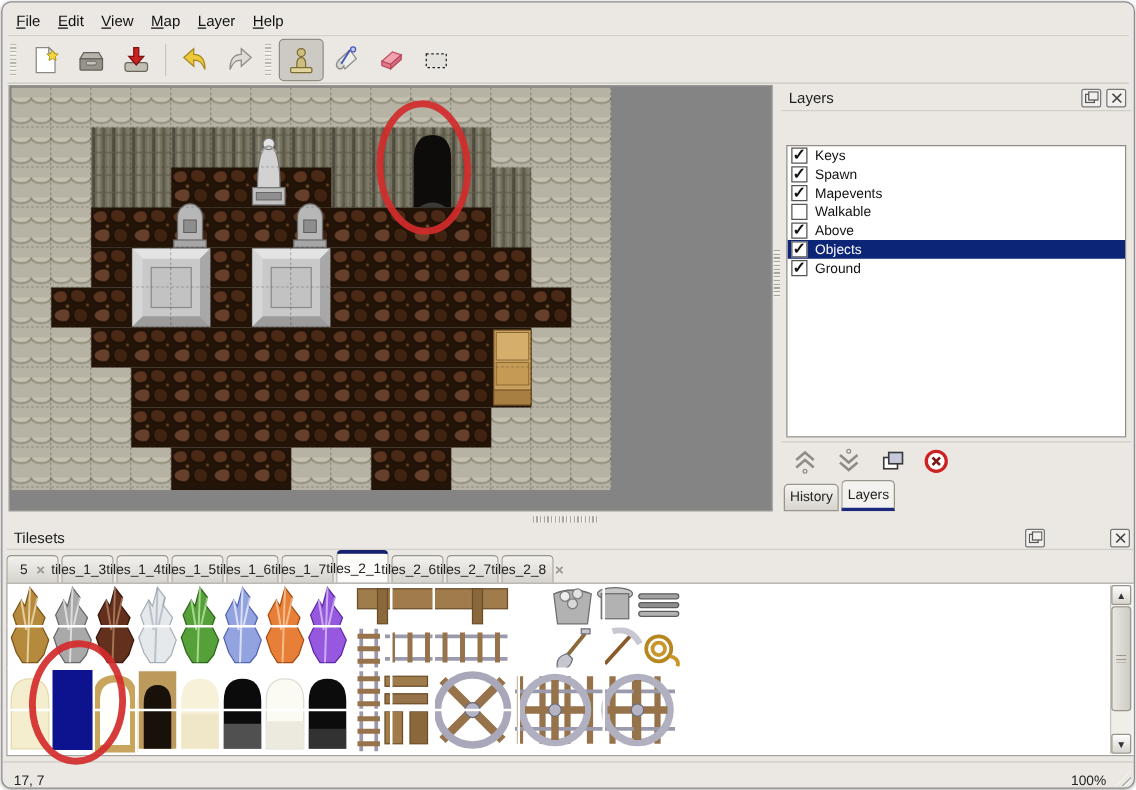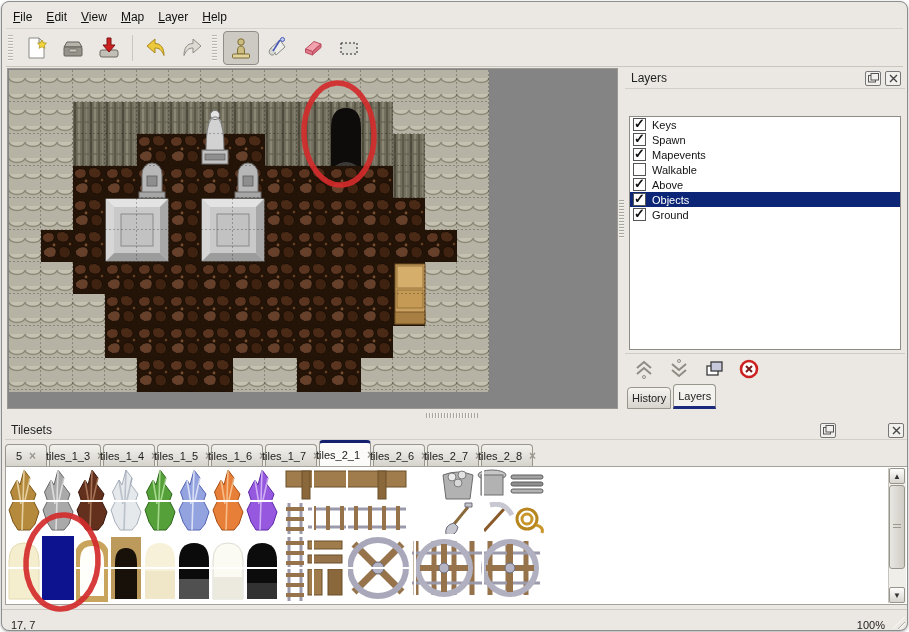--- a/index.html
+++ b/index.html
@@ -55,21 +55,21 @@
      display:flex;align-items:center;padding-left:6px;gap:10px;}
   .layer-action-btn{width:25px;height:24px;display:flex;align-items:center;justify-content:center;}
   #panel-tabs{position:absolute;left:2px;top:317px;height:24px;display:flex;align-items:flex-end;gap:2px;}
   .panel-tab{height:20px;padding:0 4px;font-size:11px;color:#222;display:flex;align-items:center;
      border:1px solid #98958c;border-radius:4px 4px 0 0;background:linear-gradient(#f6f4f0,#d7d4ce);}
   .panel-tab.active{background:#f4f2ee;border-bottom:3px solid #1c2a7e;height:21px;font-size:11px;}
   
   #tilesets-panel{position:absolute;left:3px;top:419px;width:903px;height:186px;}
   #ts-titlebar{position:absolute;left:0;top:0;right:0;height:18px;display:flex;align-items:center;gap:48px;}
   #ts-tabbar{position:absolute;left:0;top:18px;right:0;height:28px;display:flex;align-items:flex-end;}
-  .ts-tab{height:23px;width:52px;margin-right:2px;display:flex;align-items:center;justify-content:center;gap:7px;
+  .ts-tab{height:23px;width:42px;margin-right:2px;display:flex;align-items:center;justify-content:center;gap:7px;
      font-size:11px;color:#222;border:1px solid #98958c;border-bottom:none;border-radius:4px 4px 0 0;
      background:linear-gradient(#f3f1ed,#d5d2cc);box-sizing:border-box;flex:none;}
   .ts-tab:first-of-type{width:42px;}
   .ts-tab.active{background:#fcfbfa;border-top:3px solid #15216e;height:27px;text-align:center;}
   .tab-close{color:#9a988f;font-weight:bold;font-size:12px;line-height:1;}
   .tab-close::before{content:"\00d7";}
   #ts-content{position:absolute;left:0;top:45px;right:0;height:139px;background:#fff;border:1px solid #a5a29b;box-sizing:border-box;}
   #ts-content svg{position:absolute;left:0;top:0;}
   
   #ts-scrollbar{position:absolute;right:1px;top:1px;width:17px;bottom:1px;background:#f0eee9;border-left:1px solid #c8c5bf;}

